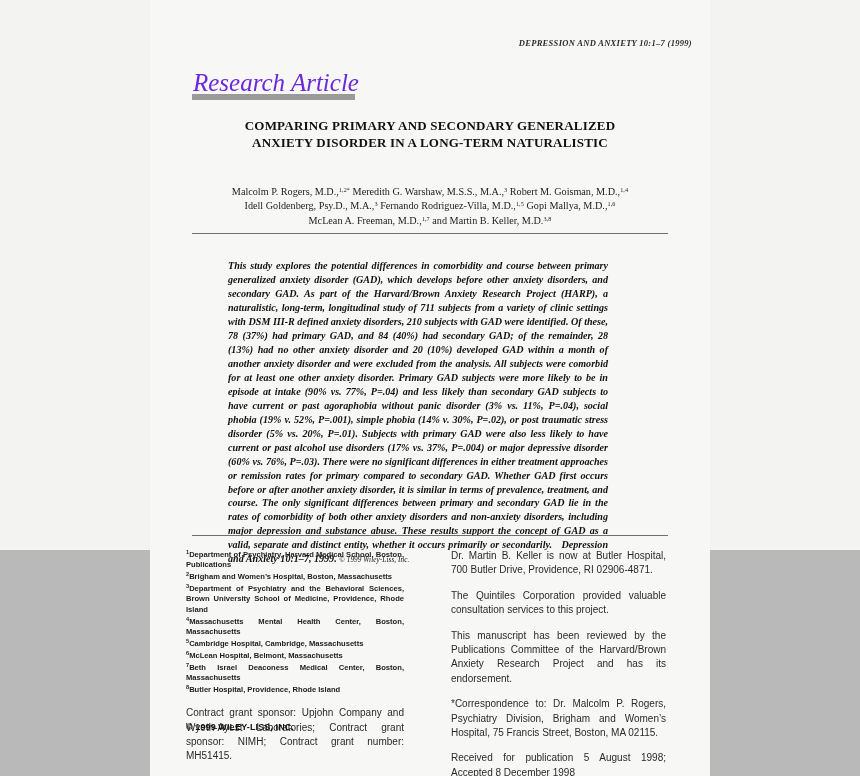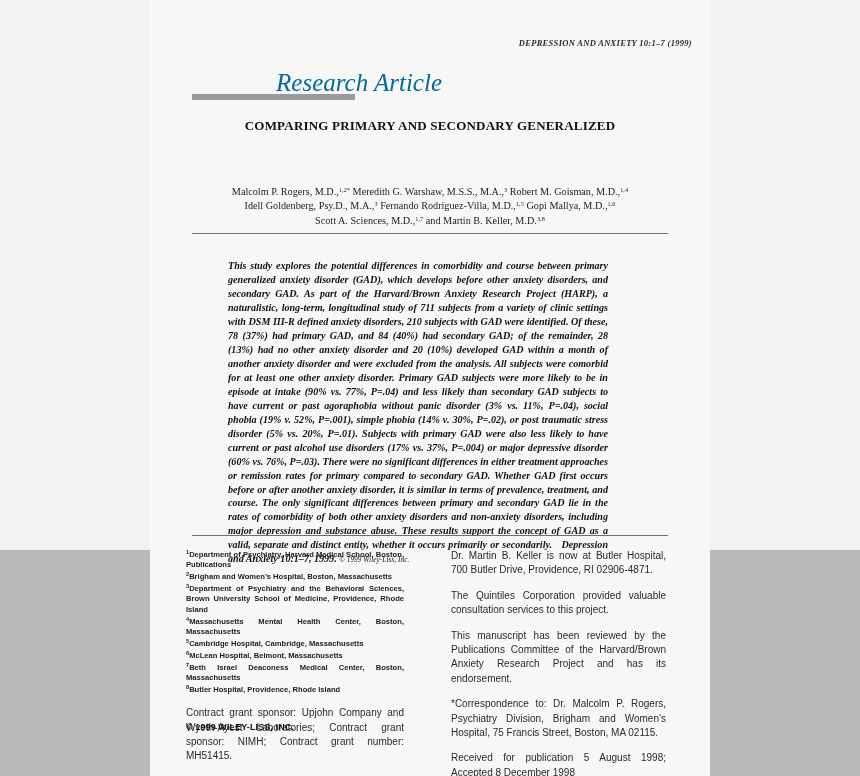--- a/index.html
+++ b/index.html
@@ -45,24 +45,23 @@
   .banner {
     position: absolute;
     left: 42px;
     top: 70px;
     width: 250px;
   }
   .banner-text {
     font-family: "Liberation Serif", serif;
     font-style: italic;
     font-size: 25px;
-    color: #0369a1;
+    color: #6d28d9;
     line-height: 1.05;
     padding-left: 1px;
-    text-align: right;
   }
   .banner-rule {
     margin-top: -2px;
     height: 6px;
     width: 163px;
     background: #9a9a9a;
   }
   
   .title {
     position: absolute;
@@ -203,35 +202,36 @@
 
     <div class="runhead">DEPRESSION AND ANXIETY 10:1–7 (1999)</div>
 
     <div class="banner">
       <div class="banner-text">Research Article</div>
       <div class="banner-rule"></div>
     </div>
 
     <div class="title">
       <div>COMPARING PRIMARY AND SECONDARY GENERALIZED</div>
+      <div>ANXIETY DISORDER IN A LONG-TERM NATURALISTIC</div>
     </div>
 
     <div class="authors">
       <div>
         <span>Malcolm P. Rogers, M.D.,</span><sup>1,2*</sup>
         <span>Meredith G. Warshaw, M.S.S., M.A.,</span><sup>3</sup>
         <span>Robert M. Goisman, M.D.,</span><sup>1,4</sup>
       </div>
       <div>
         <span>Idell Goldenberg, Psy.D., M.A.,</span><sup>3</sup>
         <span>Fernando Rodriguez-Villa, M.D.,</span><sup>1,5</sup>
         <span>Gopi Mallya, M.D.,</span><sup>1,6</sup>
       </div>
       <div>
-        <span>Scott A. Sciences, M.D.,</span><sup>1,7</sup>
+        <span>McLean A. Freeman, M.D.,</span><sup>1,7</sup>
         <span>and Martin B. Keller, M.D.</span><sup>3,8</sup>
       </div>
     </div>
 
     <div class="rule rule-top"></div>
 
     <div class="abstract">
       <span>This study explores the potential differences in comorbidity and course between primary generalized anxiety disorder (GAD), which develops before other anxiety disorders, and secondary GAD. As part of the Harvard/Brown Anxiety Research Project (HARP), a naturalistic, long-term, longitudinal study of 711 subjects from a variety of clinic settings with DSM III-R defined anxiety disorders, 210 subjects with GAD were identified. Of these, 78 (37%) had primary GAD, and 84 (40%) had secondary GAD; of the remainder, 28 (13%) had no other anxiety disorder and 20 (10%) developed GAD within a month of another anxiety disorder and were excluded from the analysis. All subjects were comorbid for at least one other anxiety disorder. Primary GAD subjects were more likely to be in episode at intake (90% vs. 77%, P=.04) and less likely than secondary GAD subjects to have current or past agoraphobia without panic disorder (3% vs. 11%, P=.04), social phobia (19% v. 52%, P=.001), simple phobia (14% v. 30%, P=.02), or post traumatic stress disorder (5% vs. 20%, P=.01). Subjects with primary GAD were also less likely to have current or past alcohol use disorders (17% vs. 37%, P=.004) or major depressive disorder (60% vs. 76%, P=.03). There were no significant differences in either treatment approaches or remission rates for primary compared to secondary GAD. Whether GAD first occurs before or after another anxiety disorder, it is similar in terms of prevalence, treatment, and course. The only significant differences between primary and secondary GAD lie in the rates of comorbidity of both other anxiety disorders and non-anxiety disorders, including major depression and substance abuse. These results support the concept of GAD as a valid, separate and distinct entity, whether it occurs primarily or secondarily.</span>
       &nbsp; <span class="cite">Depression and Anxiety 10:1–7, 1999.</span>
       <span class="copy">© 1999 Wiley-Liss, Inc.</span>

